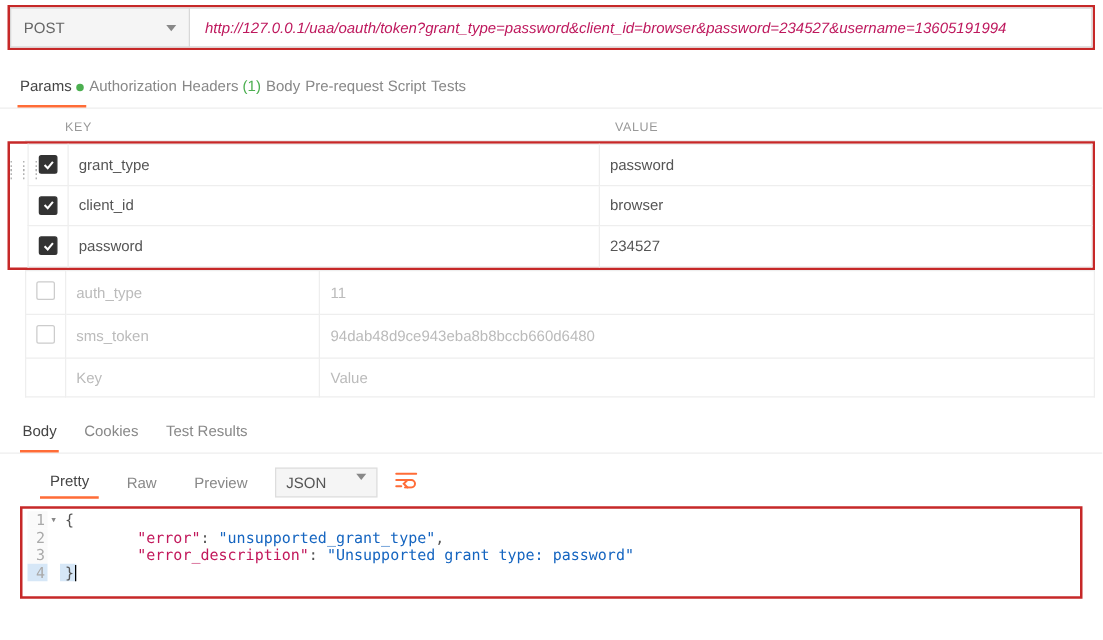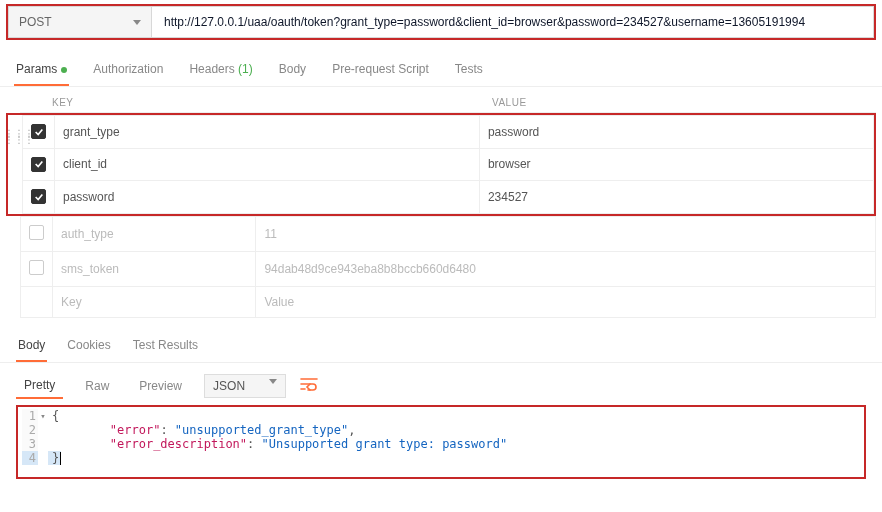--- a/index.html
+++ b/index.html
@@ -1,21 +1,21 @@
 <!DOCTYPE html>
 <html><head>
 <meta charset="utf-8">
 <style>
 * { box-sizing: border-box; margin: 0; padding: 0; }
 body { font-family: -apple-system, "Helvetica Neue", Arial, sans-serif; font-size: 12px; color: #555; background: #fff; width: 882px; }
 .request-row { display: flex; align-items: stretch; margin: 4px 6px 10px 6px; border: 2px solid #c62828; }
 .method-select { width: 144px; display: flex; align-items: center; justify-content: space-between; padding: 8px 10px; border: 1px solid #d8d8d8; background: #f5f5f5; color: #666; cursor: pointer; }
 .chevron-down { width: 0; height: 0; border-left: 4px solid transparent; border-right: 4px solid transparent; border-top: 5px solid #888; }
-.url-input { flex: 1; padding: 8px 12px; border: 1px solid #d8d8d8; border-left: none; background: #fff; color: #0f172a; font-size: 12px; outline: none; }
-.tabs { display: flex; gap: 22px; padding: 6px 14px 0 14px; border-bottom: 1px solid #eee; }
+.url-input { flex: 1; padding: 8px 12px; border: 1px solid #d8d8d8; border-left: none; background: #fff; color: #be185d; font-size: 12px; outline: none; font-style: italic; }
+.tabs { display: flex; padding: 6px 14px 0 14px; border-bottom: 1px solid #eee; }
 .tab { padding: 6px 2px 8px 2px; color: #888; cursor: pointer; position: relative; }
 .tab.active { color: #444; border-bottom: 2px solid #ff6c37; }
 .tab .dot { width: 6px; height: 6px; border-radius: 50%; background: #4caf50; display: inline-block; margin-left: 4px; vertical-align: middle; }
 .tab .count { color: #4caf50; }
 .params-box { position: relative; margin: 6px 6px 0 6px; }
 .red-box { border: 2px solid #c62828; }
 .params-table { width: calc(100% - 14px); margin-left: 14px; border-collapse: collapse; }
 .params-head th { text-align: left; font-weight: normal; color: #999; font-size: 10px; letter-spacing: 0.5px; padding: 4px 8px; border-bottom: 1px solid #eee; }
 .params-head th:first-child { width: 24px; }
 .params-head th.key-col { width: 440px; }
@@ -27,21 +27,21 @@
 .checkbox { width: 15px; height: 15px; border: 1px solid #888; border-radius: 2px; display: inline-flex; align-items: center; justify-content: center; background: #fff; }
 .checkbox.checked { background: #333; border-color: #333; }
 .checkbox.checked svg { width: 10px; height: 10px; }
 .checkbox.unchecked { border-color: #ccc; }
 .resp-tabs { display: flex; gap: 18px; padding: 16px 16px 0 16px; border-bottom: 1px solid #eee; }
 .resp-tab { padding: 4px 2px 8px 2px; color: #888; cursor: pointer; }
 .resp-tab.active { color: #444; border-bottom: 2px solid #ff6c37; }
 .resp-tab .count { color: #4caf50; }
 .view-bar { display: flex; align-items: center; gap: 14px; padding: 10px 16px 6px 16px; }
 .view-btn { color: #888; padding: 5px 8px; cursor: pointer; }
-.view-btn.active { color: #444; border-bottom: 2px solid #ff6c37; }
+.view-btn.active { color: #444; border-bottom: 2px solid #ff6c37; margin-left: 16px; }
 .json-select { display: flex; align-items: flex-start; gap: 24px; padding: 4px 8px; border: 1px solid #ddd; background: #f5f5f5; color: #555; cursor: pointer; }
 .wrap-icon { color: #ff6c37; font-size: 14px; }
 .json-body { margin: 0 16px 10px 16px; border: 2px solid #c62828; padding: 2px 4px 12px 4px; font-family: Consolas, Menlo, monospace; font-size: 12px; }
 .json-line { display: flex; align-items: center; }
 .gutter { width: 16px; text-align: right; color: #aaa; padding-right: 2px; background: #fafafa; }
 .fold { width: 10px; color: #888; font-size: 9px; text-align: center; }
 .code { padding-left: 4px; white-space: pre; }
 .hl { background: #d6e7f7; }
 .k-err { color: #c2185b; }
 .k-str { color: #1565c0; }

